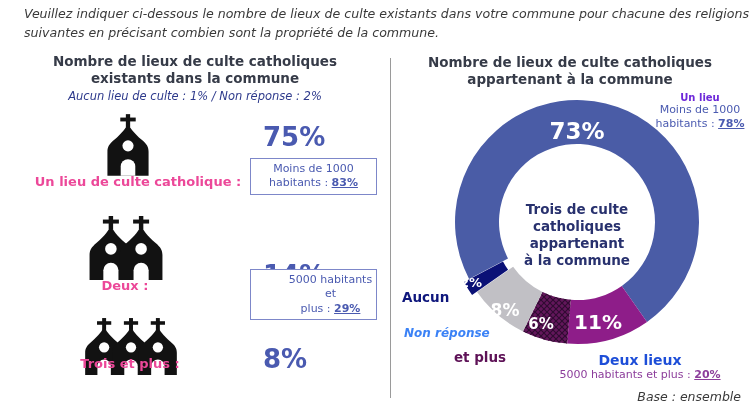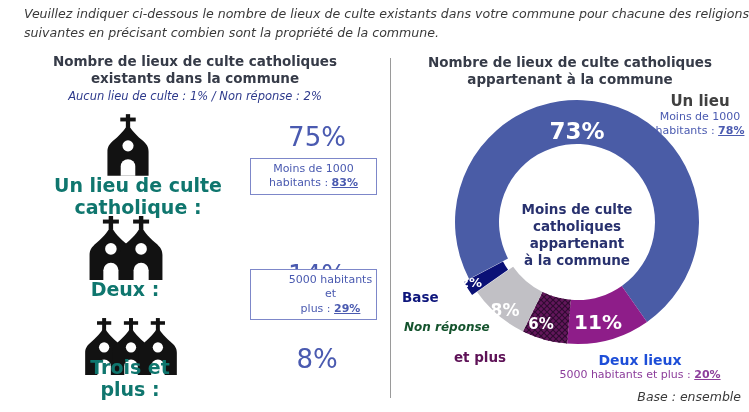--- a/index.html
+++ b/index.html
@@ -19,29 +19,29 @@
   }
   .lp-sub{
     position:absolute;left:26px;top:41px;width:338px;text-align:center;
     font-style:italic;font-size:11.5px;color:#2e3a8c;
   }
   .icon-wrap{position:absolute;}
   .icon1{left:104px;top:66px;}
   .icon2{left:86px;top:168px;}
   .icon3{left:82px;top:270px;}
   .row-label{
-    position:absolute;text-align:center;font-weight:bold;color:#0f766e;
-    font-size:19px;
+    position:absolute;text-align:center;font-weight:bold;color:#ec4899;
+    font-size:13px;
   }
   .label1{left:18px;top:126px;width:240px;}
   .label2{left:65px;top:230px;width:120px;}
   .label3{left:70px;top:308px;width:120px;}
   .row-value{
-    position:absolute;left:255px;width:124px;text-align:center;
-    font-weight:normal;font-size:26px;color:#4a5ab0;
+    position:absolute;left:263px;width:124px;
+    font-weight:bold;font-size:26px;color:#4a5ab0;
   }
   .value1{top:74px;}
   .value2{top:180px;margin-top:32px;}
   .value3{top:296px;}
   .note-box{
     position:absolute;left:250px;width:127px;box-sizing:border-box;
     border:1px solid #7d87c9;background:#fff;padding:3px 2px;
     text-align:center;font-size:11px;line-height:1.3;color:#4a5ab0;
   }
   .box1{top:110px;}
@@ -64,29 +64,29 @@
   .sl-8 {left:113px;top:258px;font-size:17px;}
   .sl-6 {left:149px;top:272px;font-size:15px;}
   .sl-11{left:206px;top:270px;font-size:20px;}
   .center-label{
     position:absolute;left:110px;top:149px;width:150px;text-align:center;
     font-weight:bold;font-size:13.5px;line-height:1.25;color:#28316e;
   }
   .lbl-un-lieu{
     position:absolute;right:0;top:40px;width:98px;text-align:center;
   }
-  .lbl-un-lieu .t{font-weight:bold;font-size:15px;color:#404040;}
+  .lbl-un-lieu .t{font-weight:bold;font-size:10px;color:#6d28d9;}
   .lbl-un-lieu .n{font-size:11px;line-height:1.25;color:#4a5ab0;}
   .lbl-aucun{
     position:absolute;left:10px;top:237px;
     font-weight:bold;font-size:13.5px;color:#0e167c;
   }
   .lbl-nonrep{
-    position:absolute;left:12px;top:268px;
-    font-style:italic;font-weight:bold;font-size:12px;color:#14532d;
+    position:absolute;left:12px;top:274px;
+    font-style:italic;font-weight:bold;font-size:12px;color:#3b82f6;
   }
   .lbl-trois{
     position:absolute;left:38px;top:297px;width:100px;text-align:center;
     font-weight:bold;font-size:13.5px;line-height:1.25;color:#5e1257;
   }
   .lbl-deux{position:absolute;left:158px;top:300px;width:180px;text-align:center;}
   .lbl-deux .t{font-weight:bold;font-size:14px;color:#1d4ed8;}
   .lbl-deux .n{font-size:11px;color:#8c3d9b;}
   .base-note{
     position:absolute;right:8px;top:337px;
@@ -190,35 +190,35 @@
     <path d="M -99.94 69.98 A 122 122 0 0 1 -107.92 56.9 L -69.0 36.38 A 78 78 0 0 0 -63.9 44.74 Z" transform="translate(-5,3)" fill="#0b1176"></path>
   </svg>
 
   <div class="slice-label sl-73">73%</div>
   <div class="slice-label sl-11">11%</div>
   <div class="slice-label sl-6">6%</div>
   <div class="slice-label sl-8">8%</div>
   <div class="slice-label sl-2">2%</div>
 
   <div class="center-label">
-    <span style="display:block">Moins de culte</span>
+    <span style="display:block">Trois de culte</span>
     <span style="display:block">catholiques</span>
     <span style="display:block">appartenant</span>
     <span style="display:block">à la commune</span>
   </div>
 
   <div class="lbl-un-lieu">
     <div class="t">Un lieu</div>
     <div class="n">
       <span style="display:block">Moins de 1000</span>
       <span style="display:block"><span>habitants : </span><b>78%</b></span>
     </div>
   </div>
 
-  <div class="lbl-aucun">Base</div>
+  <div class="lbl-aucun">Aucun</div>
   <div class="lbl-nonrep">Non réponse</div>
 
   <div class="lbl-trois">
     <span style="display:block">et plus</span>
   </div>
 
   <div class="lbl-deux">
     <div class="t">Deux lieux</div>
     <div class="n"><span>5000 habitants et plus : </span><b>20%</b></div>
   </div>

